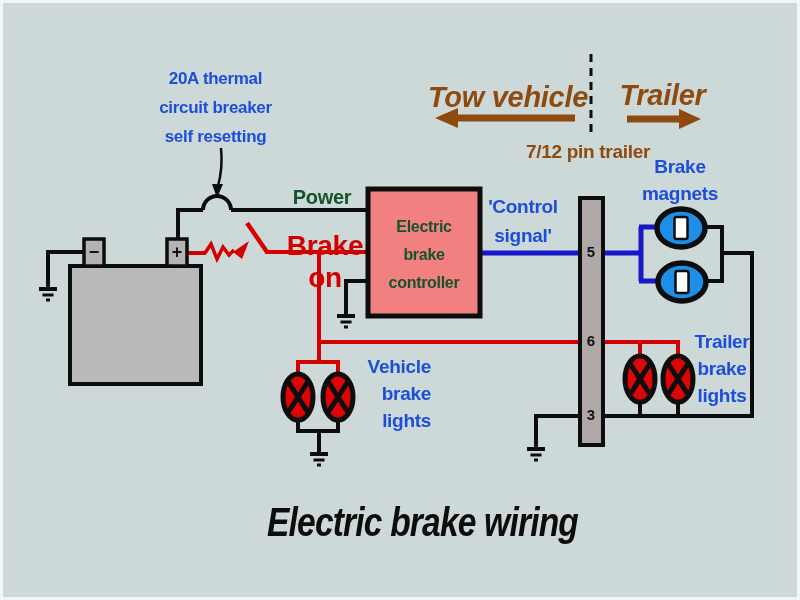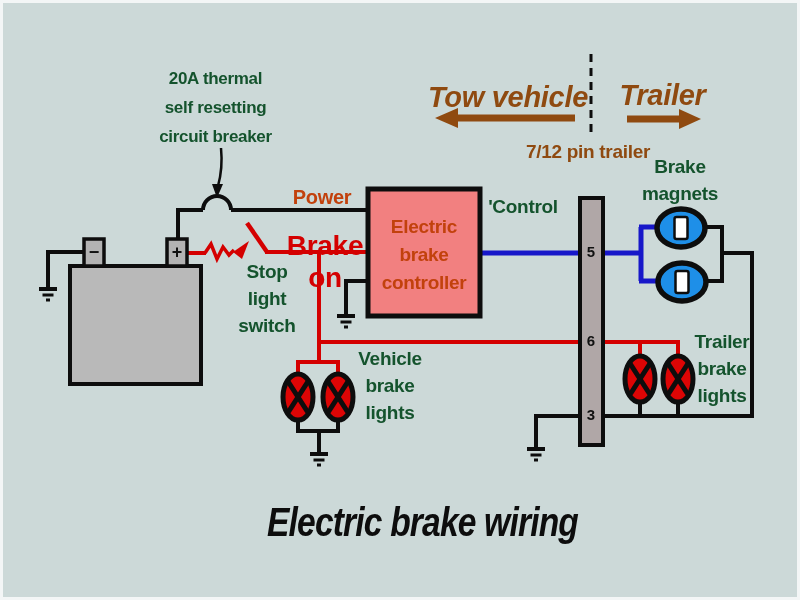--- a/index.html
+++ b/index.html
@@ -4,36 +4,36 @@
 <style>
   html,body{margin:0;padding:0;background:#fff;}
   .canvas{
     position:relative;width:800px;height:600px;overflow:hidden;
     background:#ccd9d8;
     font-family:"Liberation Sans", sans-serif;
   }
   .frame{position:absolute;inset:0;border:3px solid #f3f6f6;pointer-events:none;z-index:50;}
   svg.layer{position:absolute;left:0;top:0;z-index:1;}
   .lbl{position:absolute;z-index:10;text-align:center;font-weight:bold;letter-spacing:-0.3px;}
-  .blue{color:#14532d;}
+  .blue{color:#1d4ed8;}
   .brown{color:#8f4a10;}
   .red-t{color:#d40000;}
-  .black-t{color:#c2410c;}
+  .black-t{color:#14532d;}
   .breaker-label{left:133px;top:64px;width:165px;font-size:17px;line-height:29px;}
   .power-label{left:290px;top:186px;width:64px;font-size:20px;}
   .brakeon-label{left:282px;top:230px;width:86px;font-size:28px;}
   .stopswitch-label{left:222px;top:258px;width:90px;font-size:19px;line-height:27px;}
   .battery-label{left:70px;top:314px;width:131px;font-size:22px;}
-  .controller-label{left:373px;top:213px;width:102px;font-size:19px;line-height:28px;}
+  .controller-label{left:373px;top:213px;width:102px;font-size:16px;line-height:28px;}
   .controlsignal-label{left:485px;top:192px;width:76px;font-size:19px;line-height:29px;}
   .towvehicle-label{left:428px;top:81px;width:160px;font-size:29px;font-style:italic;}
   .trailer-label{left:610px;top:79px;width:105px;font-size:29px;font-style:italic;}
   .connector-label{left:510px;top:139px;width:156px;font-size:19px;line-height:26px;}
   .magnets-label{left:634px;top:153px;width:92px;font-size:19px;line-height:27px;}
-  .vehiclelights-label{left:349px;top:345px;width:82px;font-size:19px;line-height:27px;}
+  .vehiclelights-label{left:349px;top:353px;width:82px;font-size:19px;line-height:27px;text-align:right;}
   .trailerlights-label{left:684px;top:328px;width:76px;font-size:19px;line-height:27px;}
   .pin{position:absolute;z-index:10;width:18px;text-align:center;font-size:15px;color:#111;font-weight:bold;}
   .pin5{left:582px;top:243px;}
   .pin6{left:582px;top:332px;}
   .pin3{left:582px;top:406px;}
   .term{position:absolute;z-index:10;width:20px;height:27px;line-height:26px;text-align:center;
         font-size:18px;font-weight:bold;color:#111;}
   .term-minus{left:84px;top:239px;}
   .term-plus{left:167px;top:239px;}
   .title{left:180px;top:500px;width:485px;font-size:40px;font-style:italic;color:#0d0d0d;
@@ -180,44 +180,40 @@
     </g>
     <g stroke="#0d0d0d" stroke-linecap="round">
       <ellipse cx="678" cy="379" rx="15" ry="23" fill="#dd0505" stroke-width="5"></ellipse>
       <line x1="669" y1="365" x2="687" y2="393" stroke-width="5"></line>
       <line x1="687" y1="365" x2="669" y2="393" stroke-width="5"></line>
     </g>
   </svg>
 
   <div class="lbl blue breaker-label">
     <div>20A thermal</div>
+    <div>circuit breaker</div>
     <div>self resetting</div>
-    <div>circuit breaker</div>
   </div>
 
   <div class="lbl black-t power-label">Power</div>
   <div class="lbl red-t brakeon-label">Brake on</div>
 
-  <div class="lbl blue stopswitch-label">
-    <div>Stop</div>
-    <div>light</div>
-    <div>switch</div>
-  </div>
 
   <span class="term term-minus">−</span>
   <span class="term term-plus">+</span>
 
   <div class="lbl black-t controller-label">
     <div>Electric</div>
     <div>brake</div>
     <div>controller</div>
   </div>
 
   <div class="lbl blue controlsignal-label">
     <div>'Control</div>
+    <div>signal'</div>
   </div>
 
   <div class="lbl brown towvehicle-label">Tow vehicle</div>
   <div class="lbl brown trailer-label">Trailer</div>
 
   <div class="lbl brown connector-label">
     <div>7/12 pin trailer</div>
   </div>
 
   <div class="lbl blue magnets-label">

